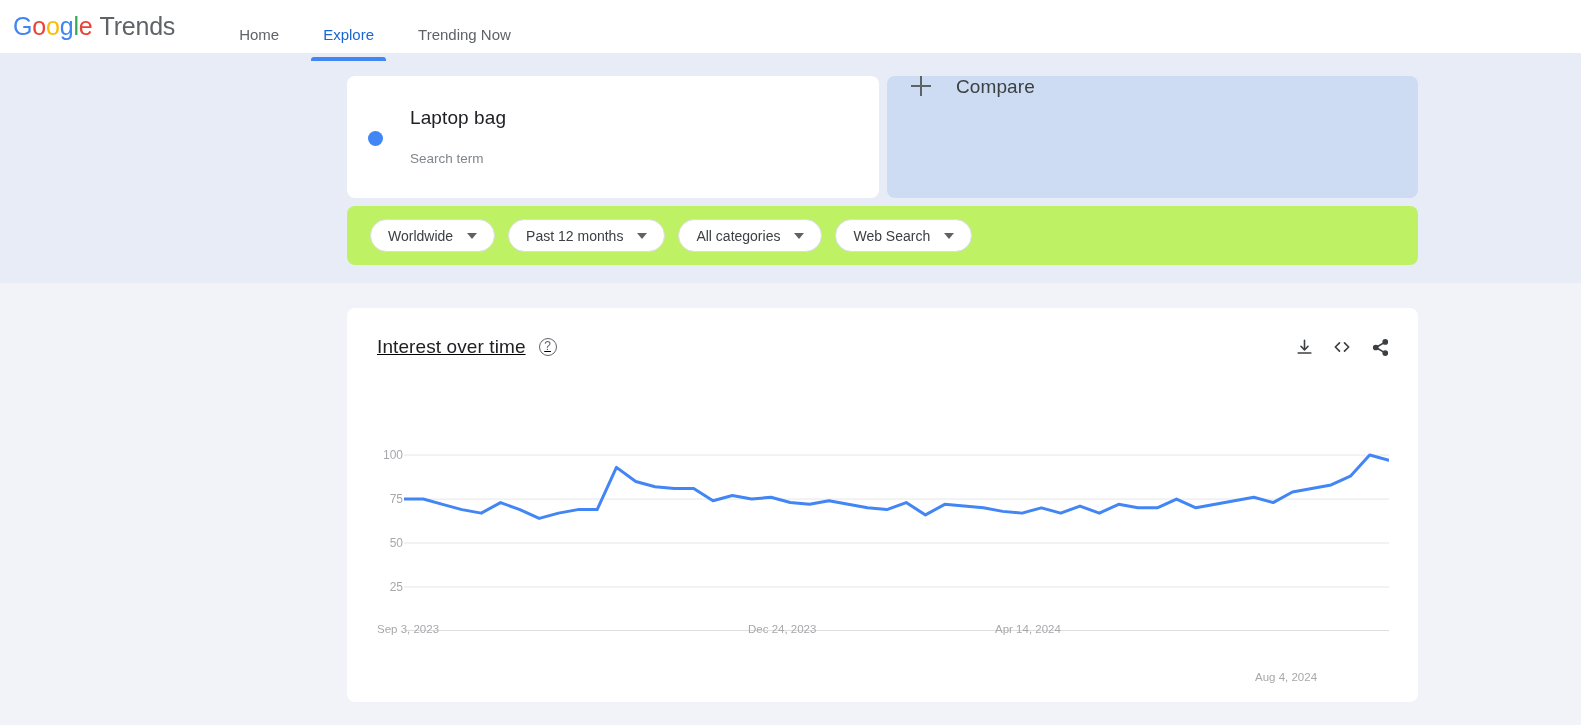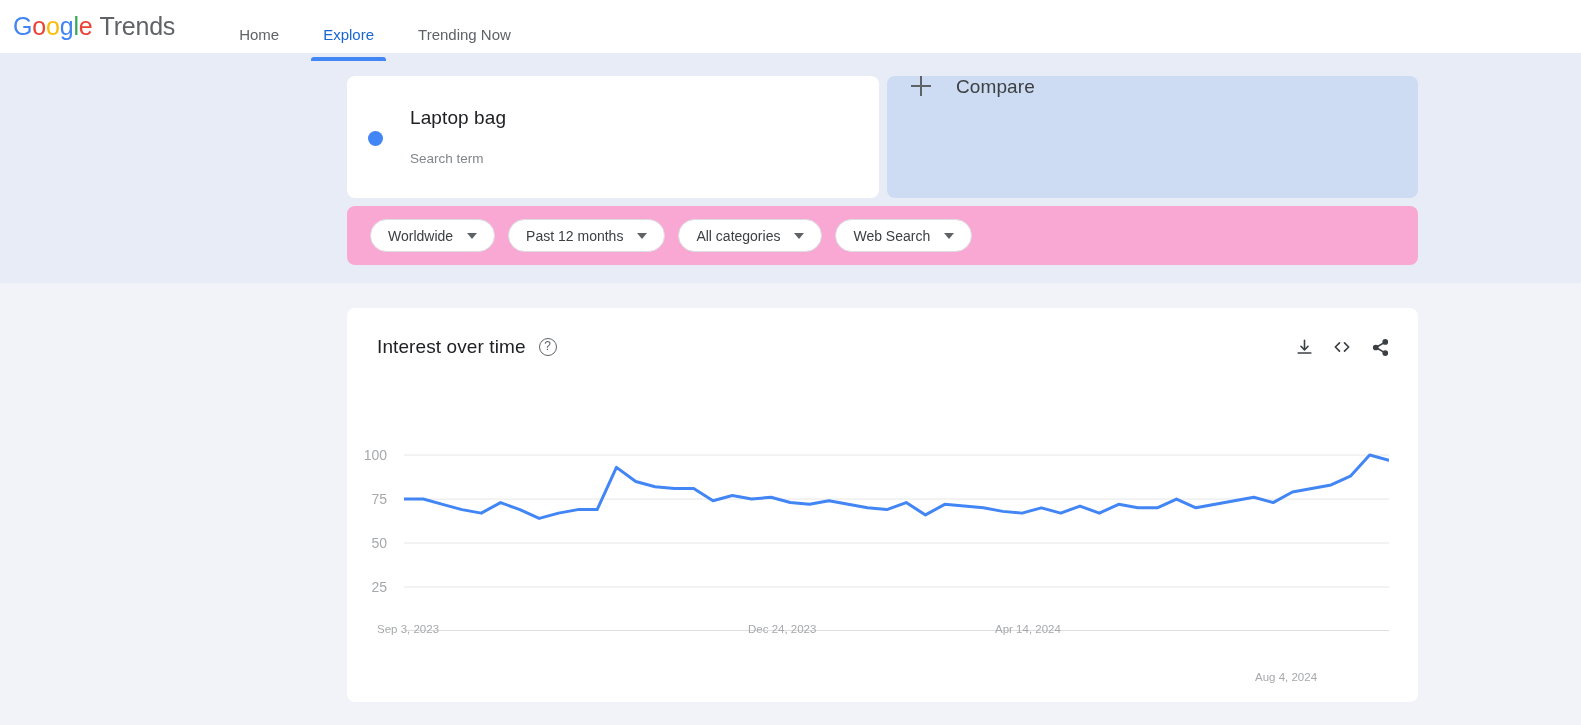--- a/index.html
+++ b/index.html
@@ -126,21 +126,21 @@
     margin-left: 25px;
     font-size: 19px;
     color: #3c4043;
     letter-spacing: 0.1px;
   }
 
   
   .filter-bar {
     position: absolute; top: 206px; left: 347px;
     width: 1071px; height: 59px;
-    background: #f9a8d4;
+    background: #bef264;
     border-radius: 8px;
     display: flex; align-items: center;
     padding-left: 23px;
   }
   .filter-chip {
     height: 33px;
     border: 1px solid #dadce0;
     border-radius: 17px;
     background: #fff;
     display: flex; align-items: center;
@@ -163,21 +163,21 @@
   .chart-card {
     position: absolute; top: 308px; left: 347px;
     width: 1071px; height: 394px;
     background: #ffffff;
     border-radius: 8px;
   }
   .chart-head {
     position: absolute; top: 27px; left: 30px; right: 26px;
     display: flex; align-items: center; justify-content: space-between;
   }
-  .chart-title-wrap { display: flex; align-items: center; }
+  .chart-title-wrap { display: flex; align-items: center; text-decoration: underline; }
   .chart-title {
     font-size: 19px;
     color: #202124;
     letter-spacing: 0.1px;
   }
   .help-icon {
     width: 18px; height: 18px;
     margin-left: 13px;
     border: 1.5px solid #5f6368;
     border-radius: 50%;
@@ -204,22 +204,22 @@
     width: 985px;
     height: 190px;
   }
   .ylabels {
     position: absolute;
     top: 125px; left: 24px;
     width: 32px; height: 205px;
   }
   .ylab {
     position: absolute;
-    right: 16px;
-    font-size: 14px;
+    right: 0;
+    font-size: 12px;
     color: #a6a8ab;
     text-align: right;
     transform: translateY(-50%);
   }
   .xlabels {
     position: absolute;
     top: 315px; left: 30px;
     width: 1010px; height: 20px;
   }
   .xlab {

